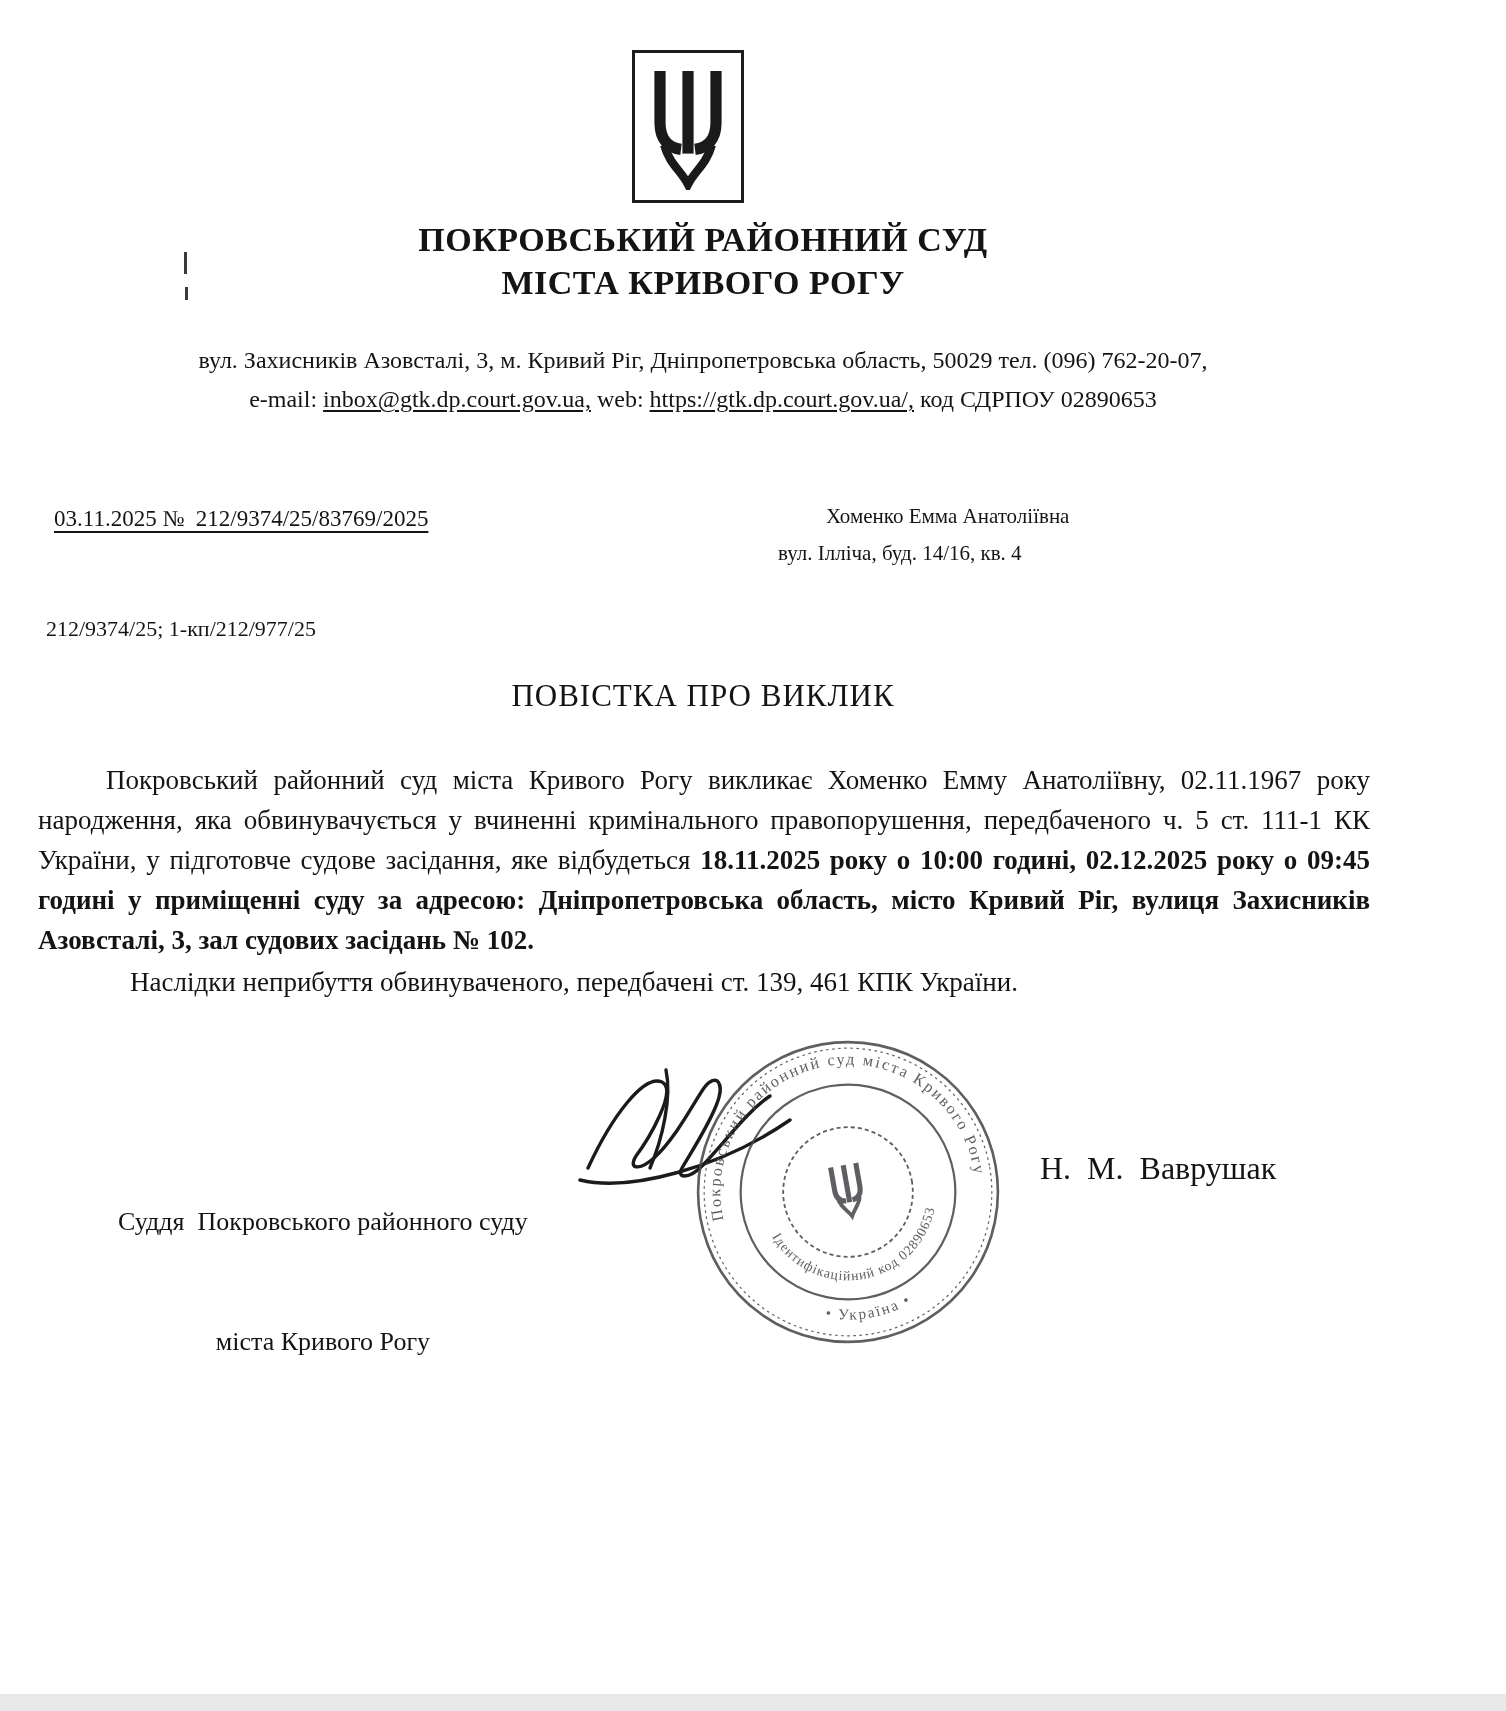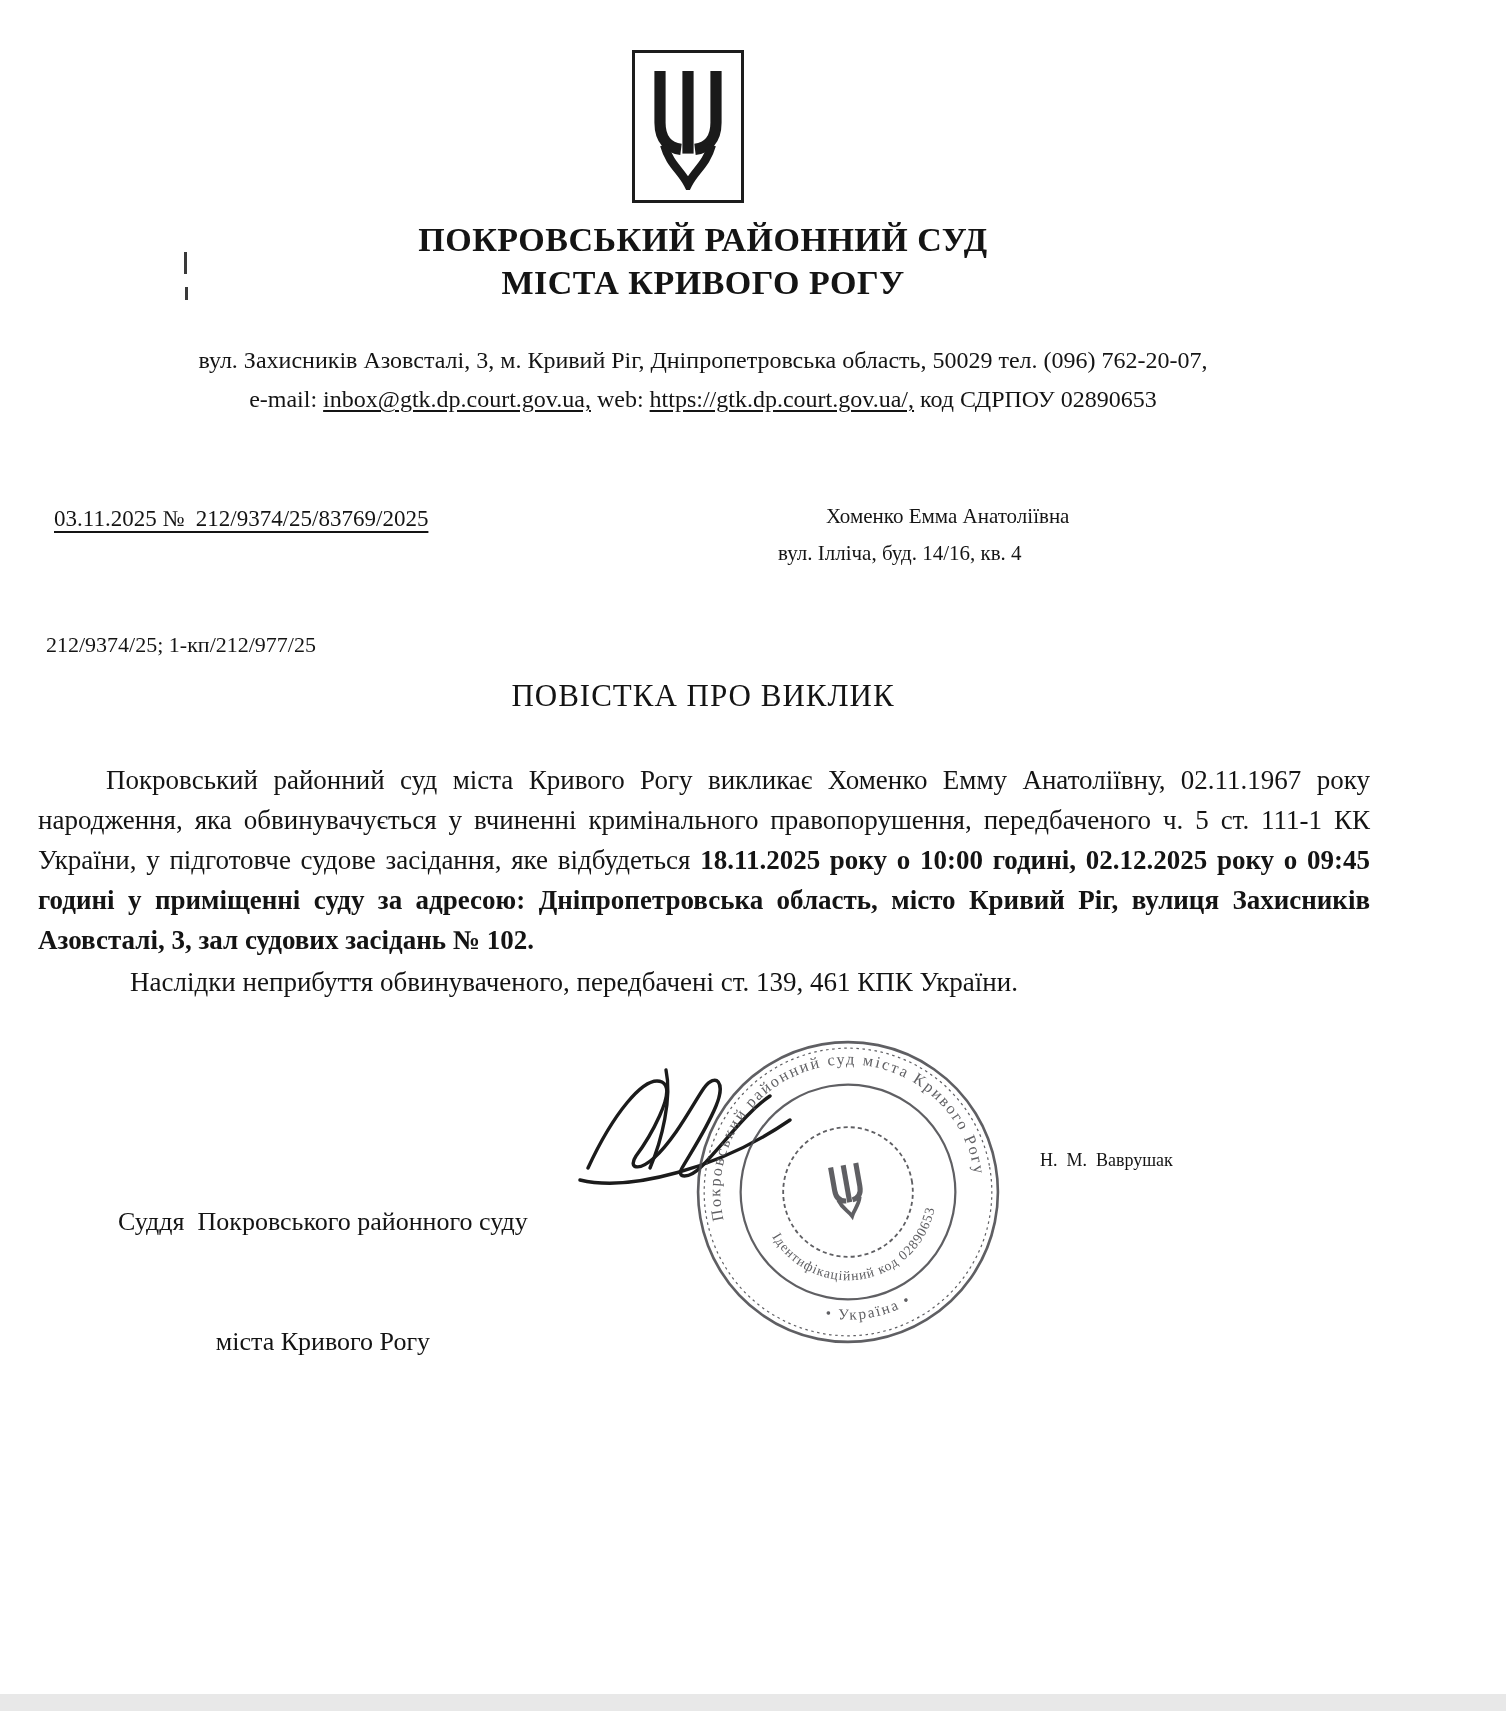--- a/index.html
+++ b/index.html
@@ -40,21 +40,21 @@
     position:absolute;left:54px;top:506px;
     font-size:23px;white-space:pre-wrap;
     text-decoration:underline;text-underline-offset:5px;
   }
   .recipient{
     position:absolute;left:778px;top:498px;
     font-size:21px;line-height:37px;
   }
   .recipient .name{padding-left:48px;}
   .case{
-    position:absolute;left:46px;top:632px;font-size:22px;white-space:pre-wrap;
+    position:absolute;left:46px;top:616px;font-size:22px;white-space:pre-wrap;
   }
   
   .doc-title{
     position:absolute;left:38px;top:678px;width:1330px;
     text-align:center;font-size:31px;letter-spacing:1px;
   }
   
   .text-block{position:absolute;left:38px;top:760px;width:1332px;}
   .text-block p{margin:0;}
   .body-par{
@@ -64,21 +64,21 @@
   .consequences{
     font-size:27px;line-height:40px;text-indent:92px;margin-top:2px !important;
   }
   
   .judge-title{
     position:absolute;left:118px;top:1122px;
     font-size:26px;line-height:40px;white-space:pre-wrap;text-align:center;
   }
   .judge-name{
     position:absolute;left:1040px;top:1150px;
-    font-size:18px;white-space:pre-wrap;
+    font-size:32px;white-space:pre-wrap;
   }
   .sig-svg{position:absolute;left:568px;top:1056px;width:250px;height:160px;}
   .seal-svg{position:absolute;left:690px;top:1034px;width:316px;height:316px;}
   .seal-text{font-family:"Liberation Serif", serif;}
 </style>
 </head>
 <body>
 
 <div class="page">
 

